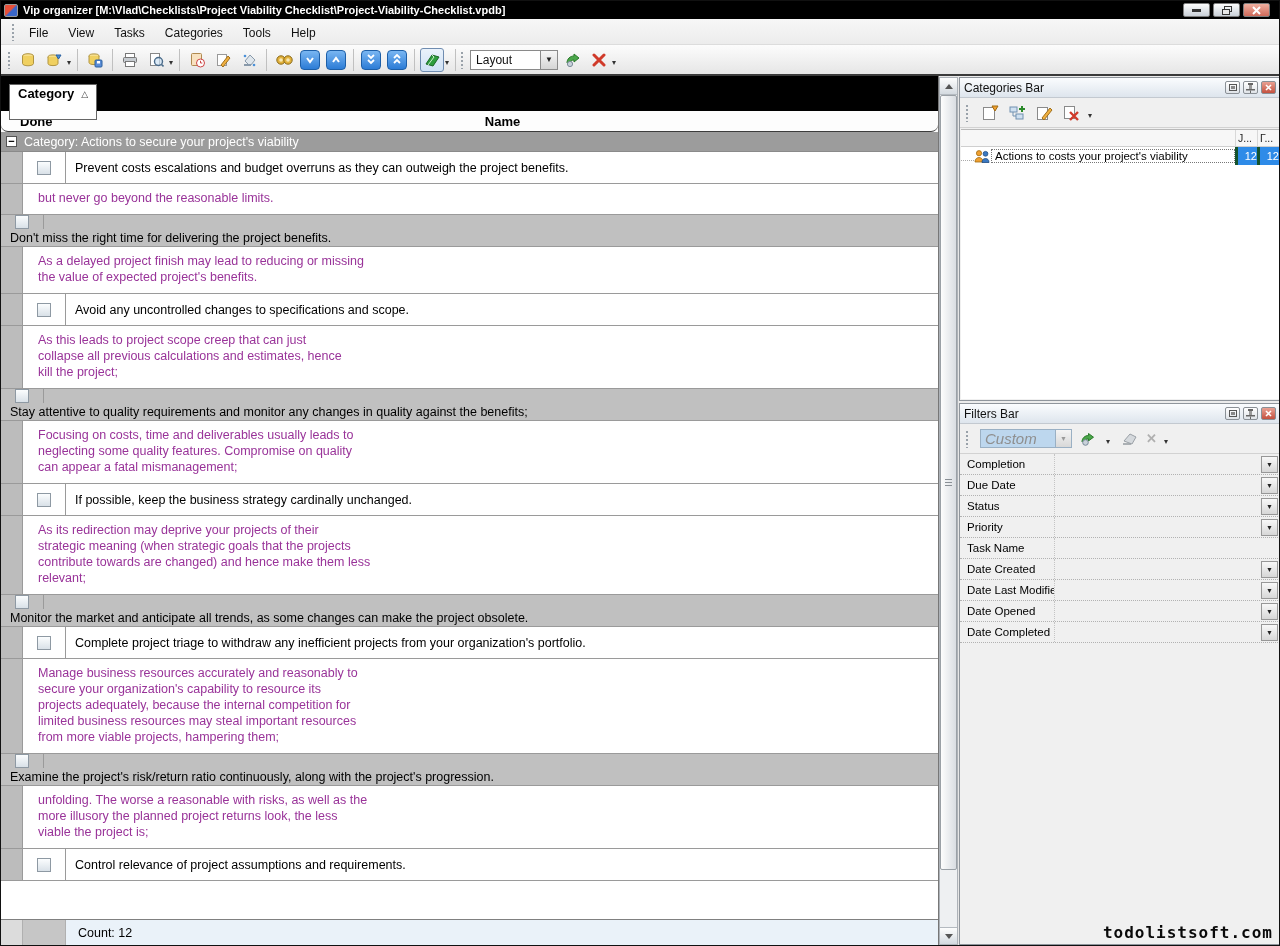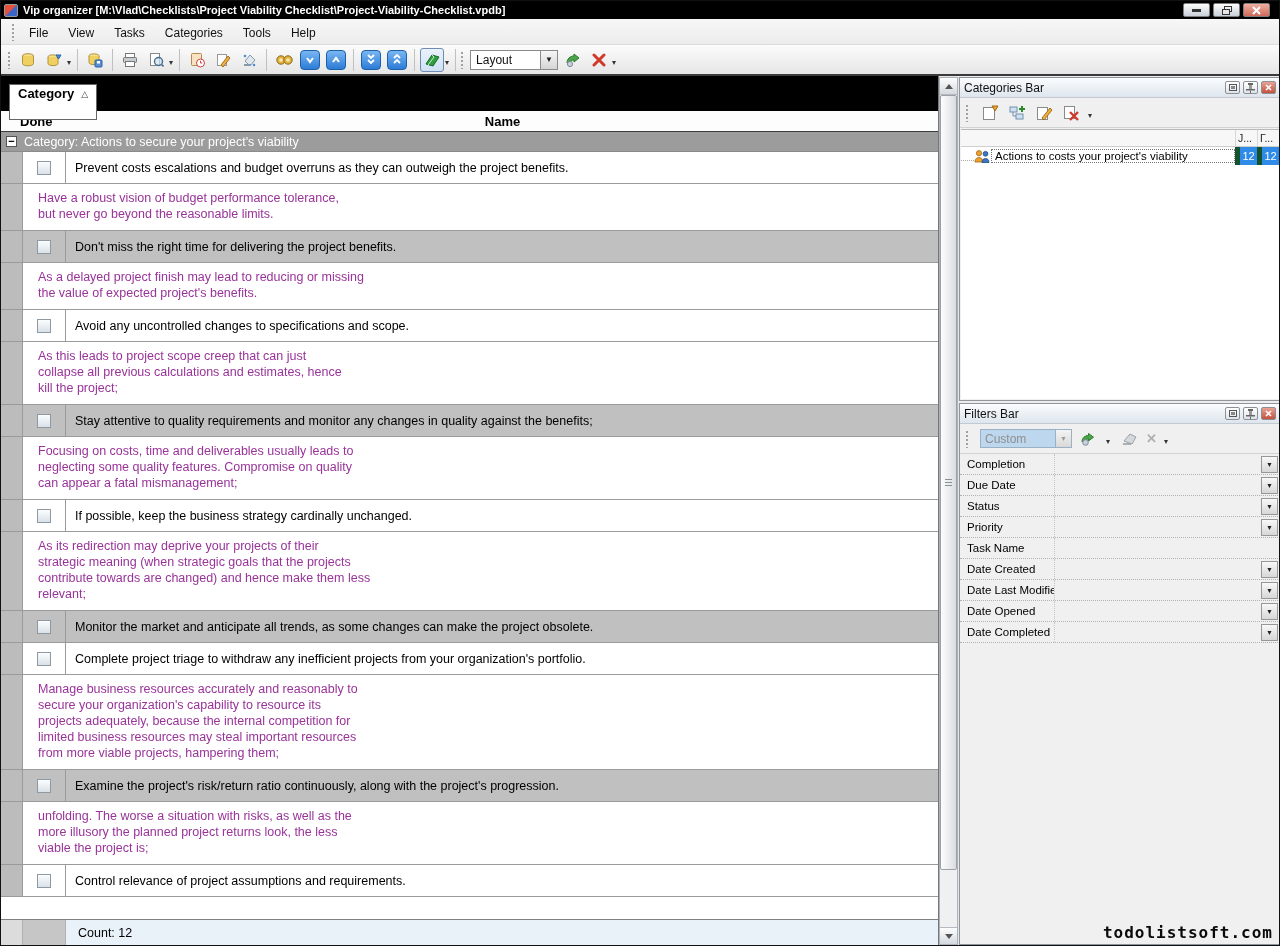--- a/index.html
+++ b/index.html
@@ -46,33 +46,33 @@
   
   .content{position:absolute;top:75px;left:0;right:0;bottom:0;background:#e6e6e6;}
   .main-panel{position:absolute;left:0;top:0;width:938px;height:100%;background:#fff;border-right:1px solid #777;overflow:hidden;}
 
   .groupby-bar{height:35px;background:#000;position:relative;}
   .group-chip{position:absolute;left:8px;top:8px;background:#ffffff;border:1px solid #666;
     padding:1px 8px 18px 8px;font-weight:bold;font-size:13px;color:#000;display:flex;align-items:center;gap:7px;}
   .tri{font-size:9px;color:#444;font-weight:normal;}
 
   .col-headers{height:21px;background:#fdfdfd;border-bottom:1px solid #3c3c3c;display:flex;align-items:center;
-    font-weight:bold;font-size:13px;color:#000;}
+    font-weight:bold;font-size:13px;color:#000;border-radius:7px;}
   .col-done{width:66px;padding-left:19px;}
   .col-name{flex:1;text-align:center;}
 
   .group-row{height:20px;background:var(--group-row);color:#fff;font-size:12.5px;display:flex;align-items:center;
     border-bottom:1px solid #8a8a8a;}
   .collapse-box{width:11px;height:11px;background:#fff;border:1px solid #555;color:#000;font-size:11px;
     line-height:8px;text-align:center;margin:0 7px 0 5px;font-weight:bold;}
 
   .row{display:flex;border-bottom:1px solid #9a9a9a;background:#fff;justify-content:flex-end;}
   .c-indent{width:22px;background:#bcbcbc;border-right:1px solid #9a9a9a;flex:none;}
   .row.task{height:32px;}
-  .row.task.gray{background:var(--task-row-gray);}
+  .row.task.gray{background:var(--task-row-gray);flex-direction:column;}
   .c-done{width:43px;flex:none;display:flex;align-items:center;justify-content:center;border-right:1px solid #9a9a9a;}
   .checkbox{width:14px;height:14px;border:1px solid #8e99a3;background:linear-gradient(#fbfdfe,#d9e1e8);}
   .c-name{flex:1;display:flex;align-items:center;padding-left:9px;font-size:12.5px;color:#000;}
   .c-note{flex:1;padding:6px 0 8px 15px;font-size:12.5px;line-height:16px;color:var(--note-text);}
 
   .footer-row{position:absolute;left:0;right:0;bottom:0;height:26px;display:flex;border-top:1px solid #808080;background:#eaf2f9;}
   .f-corner{width:22px;background:#dcdcdc;border-right:1px solid #b0b0b0;}
   .f-done{width:43px;background:#c6c6c6;border-right:1px solid #b0b0b0;}
   .f-count{flex:1;display:flex;align-items:center;padding-left:12px;font-size:12.5px;color:#000;}
 
@@ -101,25 +101,25 @@
   .panel-toolbar{height:30px;display:flex;align-items:center;padding-left:5px;gap:7px;border-bottom:1px solid #d2d2d2;}
   .pt-icon{width:20px;height:20px;display:flex;align-items:center;justify-content:center;}
 
   .cats-list{position:absolute;left:1px;right:1px;top:51px;bottom:1px;background:#fff;border-top:1px solid #b9b9b9;}
   .cats-colhead{height:17px;border-bottom:1px solid #cfcfcf;background:#f7f7f7;display:flex;justify-content:flex-end;
     font-size:10.5px;color:#222;}
   .cc-cell{width:22px;border-left:1px solid #d8d8d8;display:flex;align-items:center;padding-left:2px;overflow:hidden;white-space:nowrap;}
   .cat-item{height:18px;display:flex;align-items:center;font-size:11.5px;color:#000;}
   .tree-dots{width:13px;height:100%;flex:none;border-bottom:1px dotted #aaa;margin-bottom:8px;}
   .cat-label{border:1px dotted #777;padding:0 3px;white-space:nowrap;overflow:hidden;flex:1;}
-  .cat-count{width:22px;flex:none;background:var(--selection);color:#fff;text-align:center;font-size:11px;
-    border-left:5px solid #14532d;line-height:18px;}
+  .cat-count{width:22px;flex:none;background:var(--selection);color:#fff;text-align:right;font-size:11px;
+    border-left:3px solid #14532d;line-height:18px;}
 
   .custom-combo{display:flex;width:92px;height:19px;border:1px solid #9ab0c4;background:#bdd7ee;align-items:center;}
-  .custom-combo .txt{flex:1;font-size:12px;color:#8f8f8f;padding-left:4px;}
+  .custom-combo .txt{flex:1;font-size:15px;color:#8f8f8f;padding-left:4px;font-style:italic;}
   .custom-combo .btn{width:16px;height:100%;border-left:1px solid #9ab0c4;background:linear-gradient(#f4f4f4,#d8d8d8);
     display:flex;align-items:center;justify-content:center;font-size:7px;color:#9a9a9a;}
   .f-row{height:21px;display:flex;align-items:center;border-bottom:1px dotted #b2b2b2;font-size:11.5px;color:#000;background:#f0f0f0;}
   .f-label{width:95px;padding-left:7px;border-right:1px dotted #c4c4c4;white-space:nowrap;overflow:hidden;flex:none;height:100%;
     display:flex;align-items:center;}
   .f-value{flex:1;}
   .f-drop{width:17px;height:17px;margin-right:2px;border:1px solid #979797;background:linear-gradient(#f8f8f8,#d7d7d7);
     display:flex;align-items:center;justify-content:center;font-size:7px;color:#222;flex:none;}
 
   .watermark{position:absolute;right:8px;bottom:3px;font-family:"DejaVu Sans Mono",monospace;
@@ -310,21 +310,20 @@
           <div class="row task">
             <div class="c-indent"></div>
             <div class="c-done">
               <span class="checkbox"></span>
             </div>
             <div class="c-name">Prevent costs escalations and budget overruns as they can outweigh the project benefits.</div>
           </div>
           <div class="row note">
             <div class="c-indent"></div>
             <div class="c-note">
-              <div>Have a robust vision of budget performance tolerance,</div>
               <div>but never go beyond the reasonable limits.</div>
             </div>
           </div>
           <div class="row task gray">
             <div class="c-indent"></div>
             <div class="c-done">
               <span class="checkbox"></span>
             </div>
             <div class="c-name">Don't miss the right time for delivering the project benefits.</div>
           </div>
@@ -408,21 +407,21 @@
           <div class="row task gray">
             <div class="c-indent"></div>
             <div class="c-done">
               <span class="checkbox"></span>
             </div>
             <div class="c-name">Examine the project's risk/return ratio continuously, along with the project's progression.</div>
           </div>
           <div class="row note">
             <div class="c-indent"></div>
             <div class="c-note">
-              <div>unfolding. The worse a situation with risks, as well as the</div>
+              <div>unfolding. The worse a reasonable with risks, as well as the</div>
               <div>more illusory the planned project returns look, the less</div>
               <div>viable the project is;</div>
             </div>
           </div>
           <div class="row task">
             <div class="c-indent"></div>
             <div class="c-done">
               <span class="checkbox"></span>
             </div>
             <div class="c-name">Control relevance of project assumptions and requirements.</div>

